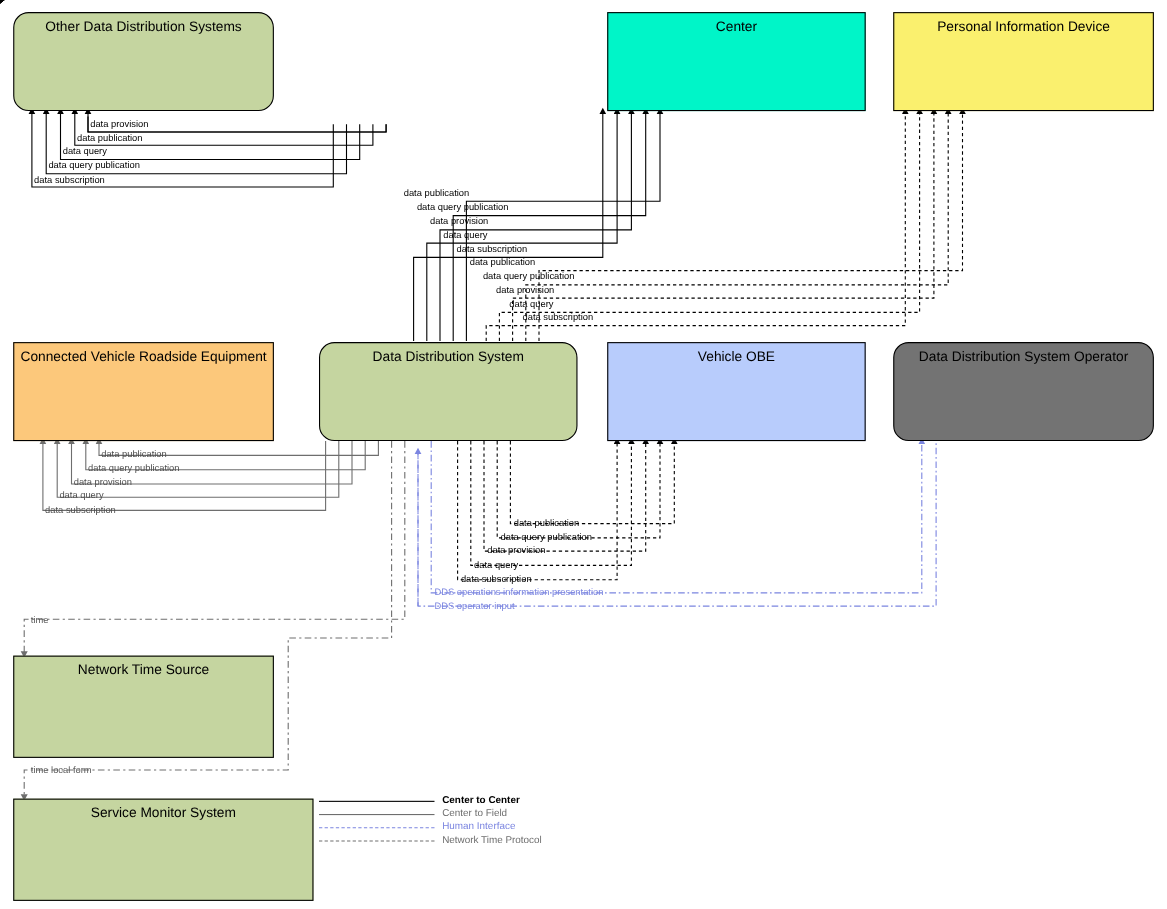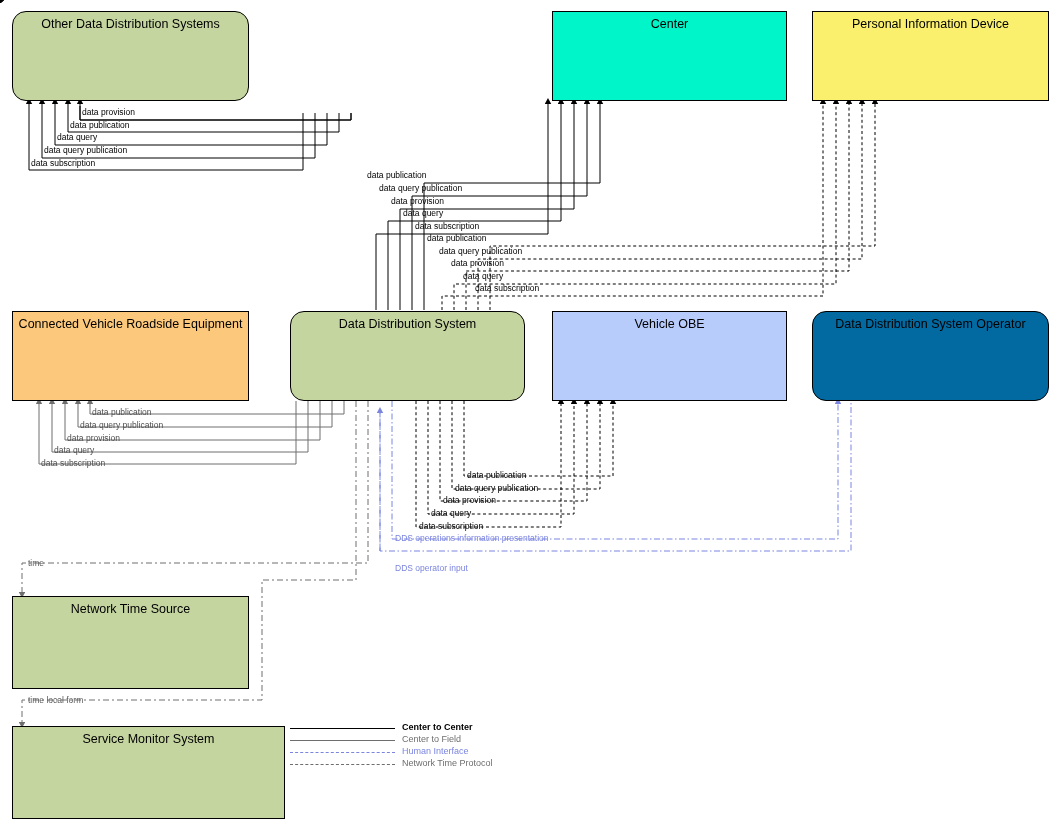--- a/index.html
+++ b/index.html
@@ -120,21 +120,21 @@
   </div>
 
   <div class="node" style="left:12px;top:311px;width:237px;height:90px;background:#FCC87B;">
     <div class="title">Connected Vehicle Roadside Equipment</div>
   </div>
 
   <div class="node" style="left:552px;top:311px;width:235px;height:90px;background:#B8CCFC;padding-left:48px;">
     <div class="title">Vehicle OBE</div>
   </div>
 
-  <div class="node rounded" style="left:812px;top:311px;width:237px;height:90px;background:#0369a1;">
+  <div class="node rounded" style="left:812px;top:311px;width:237px;height:90px;background:#737373;">
     <div class="title">Data Distribution System Operator</div>
   </div>
 
   <div class="node" style="left:12px;top:596px;width:237px;height:93px;background:#C5D5A0;">
     <div class="title">Network Time Source</div>
   </div>
 
   <div class="node" style="left:12px;top:726px;width:273px;height:93px;background:#C5D5A0;">
     <div class="title">Service Monitor System</div>
   </div>
@@ -163,21 +163,21 @@
   <div class="lbl c2f" style="left:54px;top:446px;">data query</div>
   <div class="lbl c2f" style="left:41px;top:459px;">data subscription</div>
 
   <div class="lbl" style="left:467px;top:471px;">data publication</div>
   <div class="lbl" style="left:455px;top:484px;">data query publication</div>
   <div class="lbl" style="left:443px;top:496px;">data provision</div>
   <div class="lbl" style="left:431px;top:509px;">data query</div>
   <div class="lbl" style="left:419px;top:522px;">data subscription</div>
 
   <div class="lbl hi" style="left:395px;top:534px;">DDS operations information presentation</div>
-  <div class="lbl hi" style="left:395px;top:564px;">DDS operator input</div>
+  <div class="lbl hi" style="left:395px;top:547px;">DDS operator input</div>
 
   <div class="lbl ntp" style="left:28px;top:559px;">time</div>
   <div class="lbl ntp" style="left:28px;top:696px;">time local form</div>
 
   <div id="legend">
     <div class="leg-row">
       <div class="leg-line" style="border-top-color:#000;border-top-style:solid;"></div>
       <div class="leg-txt" style="color:#000;font-weight:bold;">Center to Center</div>
     </div>
     <div class="leg-row">

